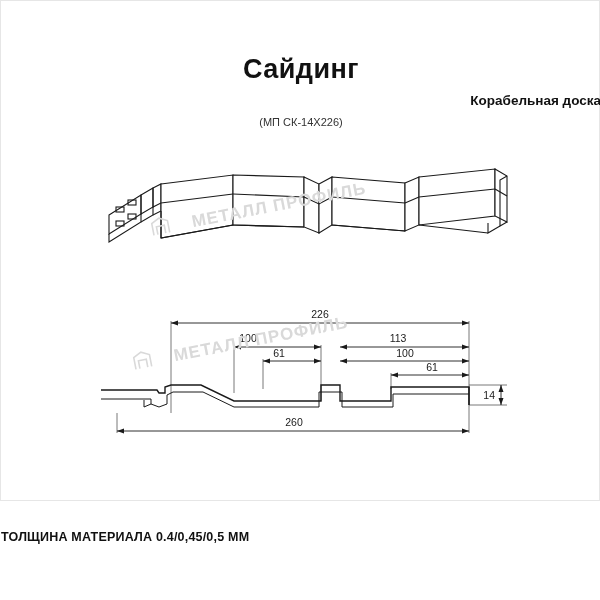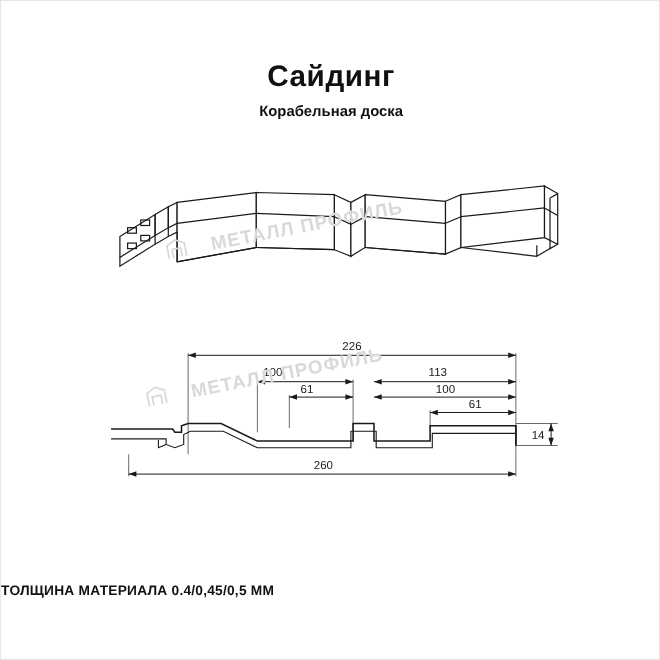--- a/index.html
+++ b/index.html
@@ -11,21 +11,21 @@
     height: 600px;
     background: #ffffff;
     font-family: "Liberation Sans", sans-serif;
     color: #1a1a1a;
     position: relative;
     overflow: hidden;
   }
   .page {
     position: relative;
     width: 600px;
-    height: 600px;
+    height: 501px;
     border: 1px solid #e6e6e6;
     box-sizing: border-box;
   }
   .titles {
     position: absolute;
     top: 52px;
     left: 0;
     width: 600px;
     text-align: center;
   }
@@ -35,20 +35,21 @@
     letter-spacing: 0.5px;
     color: #111111;
     line-height: 32px;
   }
   .title-sub {
     font-size: 13.5px;
     font-weight: bold;
     color: #111111;
     margin-top: 7px;
     line-height: 17px;
+    text-align: right;
   }
   .title-code {
     font-size: 11px;
     color: #333333;
     margin-top: 6px;
     line-height: 14px;
   }
   .footer-note {
     position: absolute;
     left: 0;
@@ -97,20 +98,21 @@
   }
 </style>
 </head>
 <body>
 
 <div class="page">
 
   <div class="titles">
     <div class="title-main">Сайдинг</div>
     <div class="title-sub">Корабельная доска</div>
+    <div class="title-code">(МП СК-14Х226)</div>
   </div>
 
   <svg class="drawing" viewBox="0 0 600 600">
     <g fill="none" stroke="#1a1a1a" stroke-width="1.1" stroke-linejoin="miter" stroke-linecap="butt">
 
       <path d="M108 214 L140 194 L140 213 L108 233 Z"></path>
       <path d="M108 233 L108 241 L140 221 L140 213"></path>
 
       <rect x="115" y="220" width="8" height="5"></rect>
       <rect x="115" y="206" width="8" height="5"></rect>

